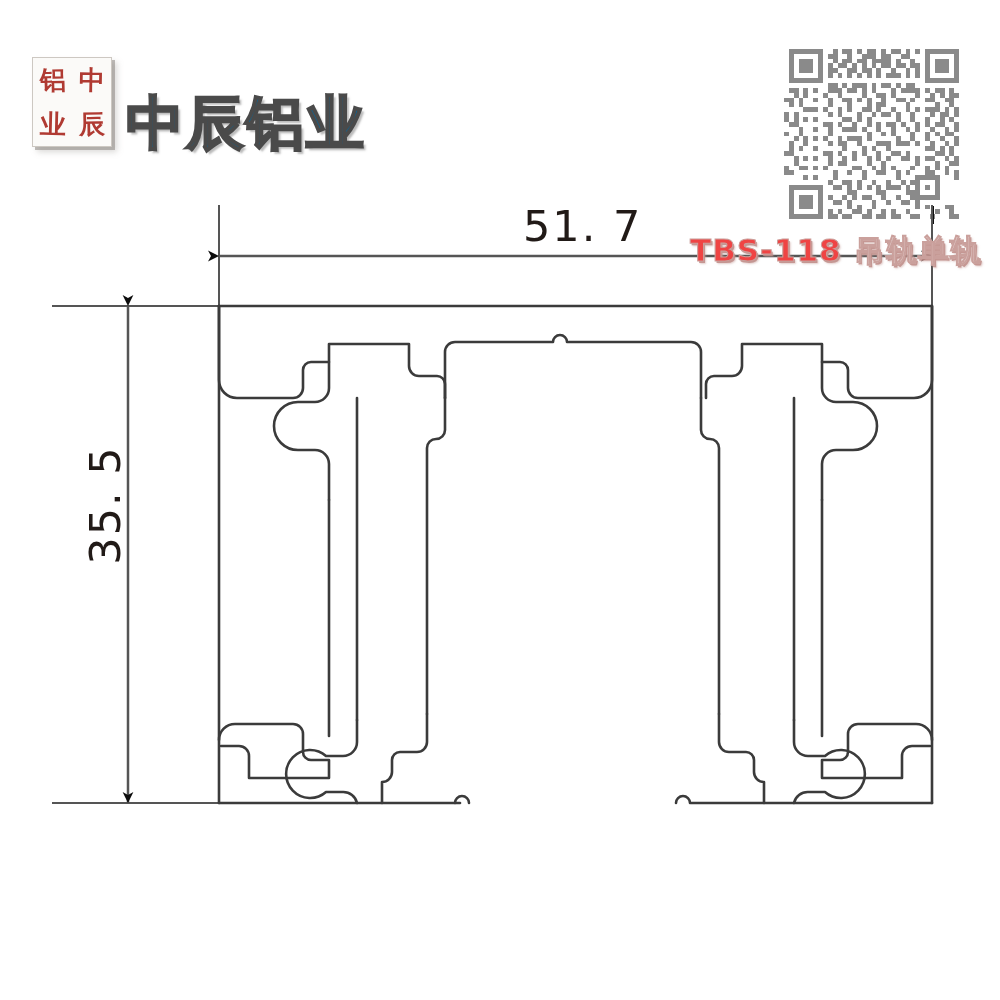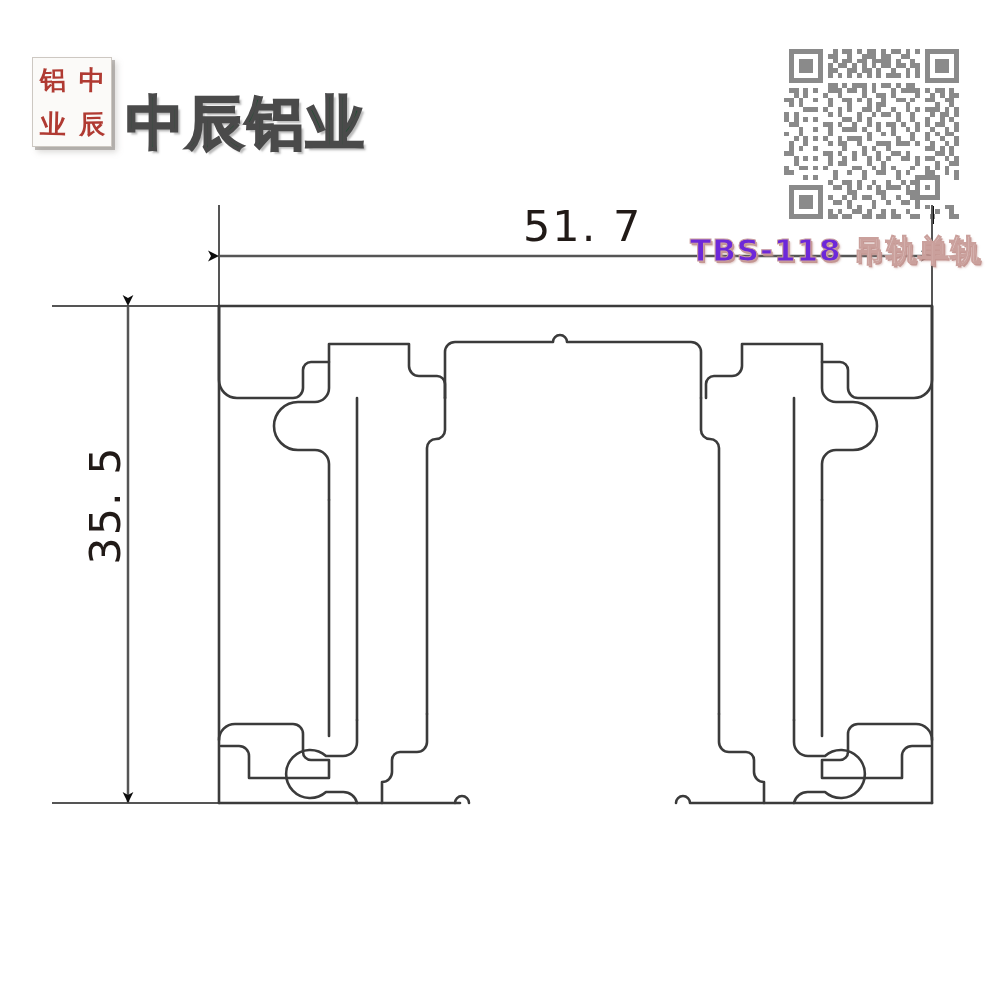--- a/index.html
+++ b/index.html
@@ -52,21 +52,21 @@
     transform: rotate(-1.5deg);
   }
   #seal .sealchar.c2 { transform: rotate(1deg); }
   #seal .sealchar.c3 { transform: rotate(1.5deg); }
   #seal .sealchar.c4 { transform: rotate(-1deg); }
   #brand-name {
     font-family: "DejaVu Sans", sans-serif;
     font-size: 58px;
     font-weight: bold;
     line-height: 1;
-    color: #14532d;
+    color: #0369a1;
     -webkit-text-stroke: 2.2px #4a4a4a;
     text-shadow: 3px 3px 2px rgba(120,120,120,0.5);
     letter-spacing: 2px;
     white-space: nowrap;
     margin-top: 42px;
   }
 
   
   #qr {
     position: absolute;
@@ -111,21 +111,21 @@
     font-family: "DejaVu Sans", sans-serif;
     font-size: 31px;
     font-weight: bold;
     color: #ffffff;
     -webkit-text-stroke: 1px #caa09c;
     text-shadow: 1.5px 1.5px 0 rgba(190,140,135,0.85),
                  2.5px 2.5px 2px rgba(200,160,155,0.5);
     white-space: nowrap;
     letter-spacing: 1px;
   }
-  #part-label .code { color: #6d28d9; }
+  #part-label .code { color: #ef4444; }
   #part-label .cn { margin-left: 12px; }
 </style>
 </head>
 <body>
 
 <div id="page">
 
   <div id="brand">
     <div id="seal">
       <span class="sealchar c1">铝</span>

